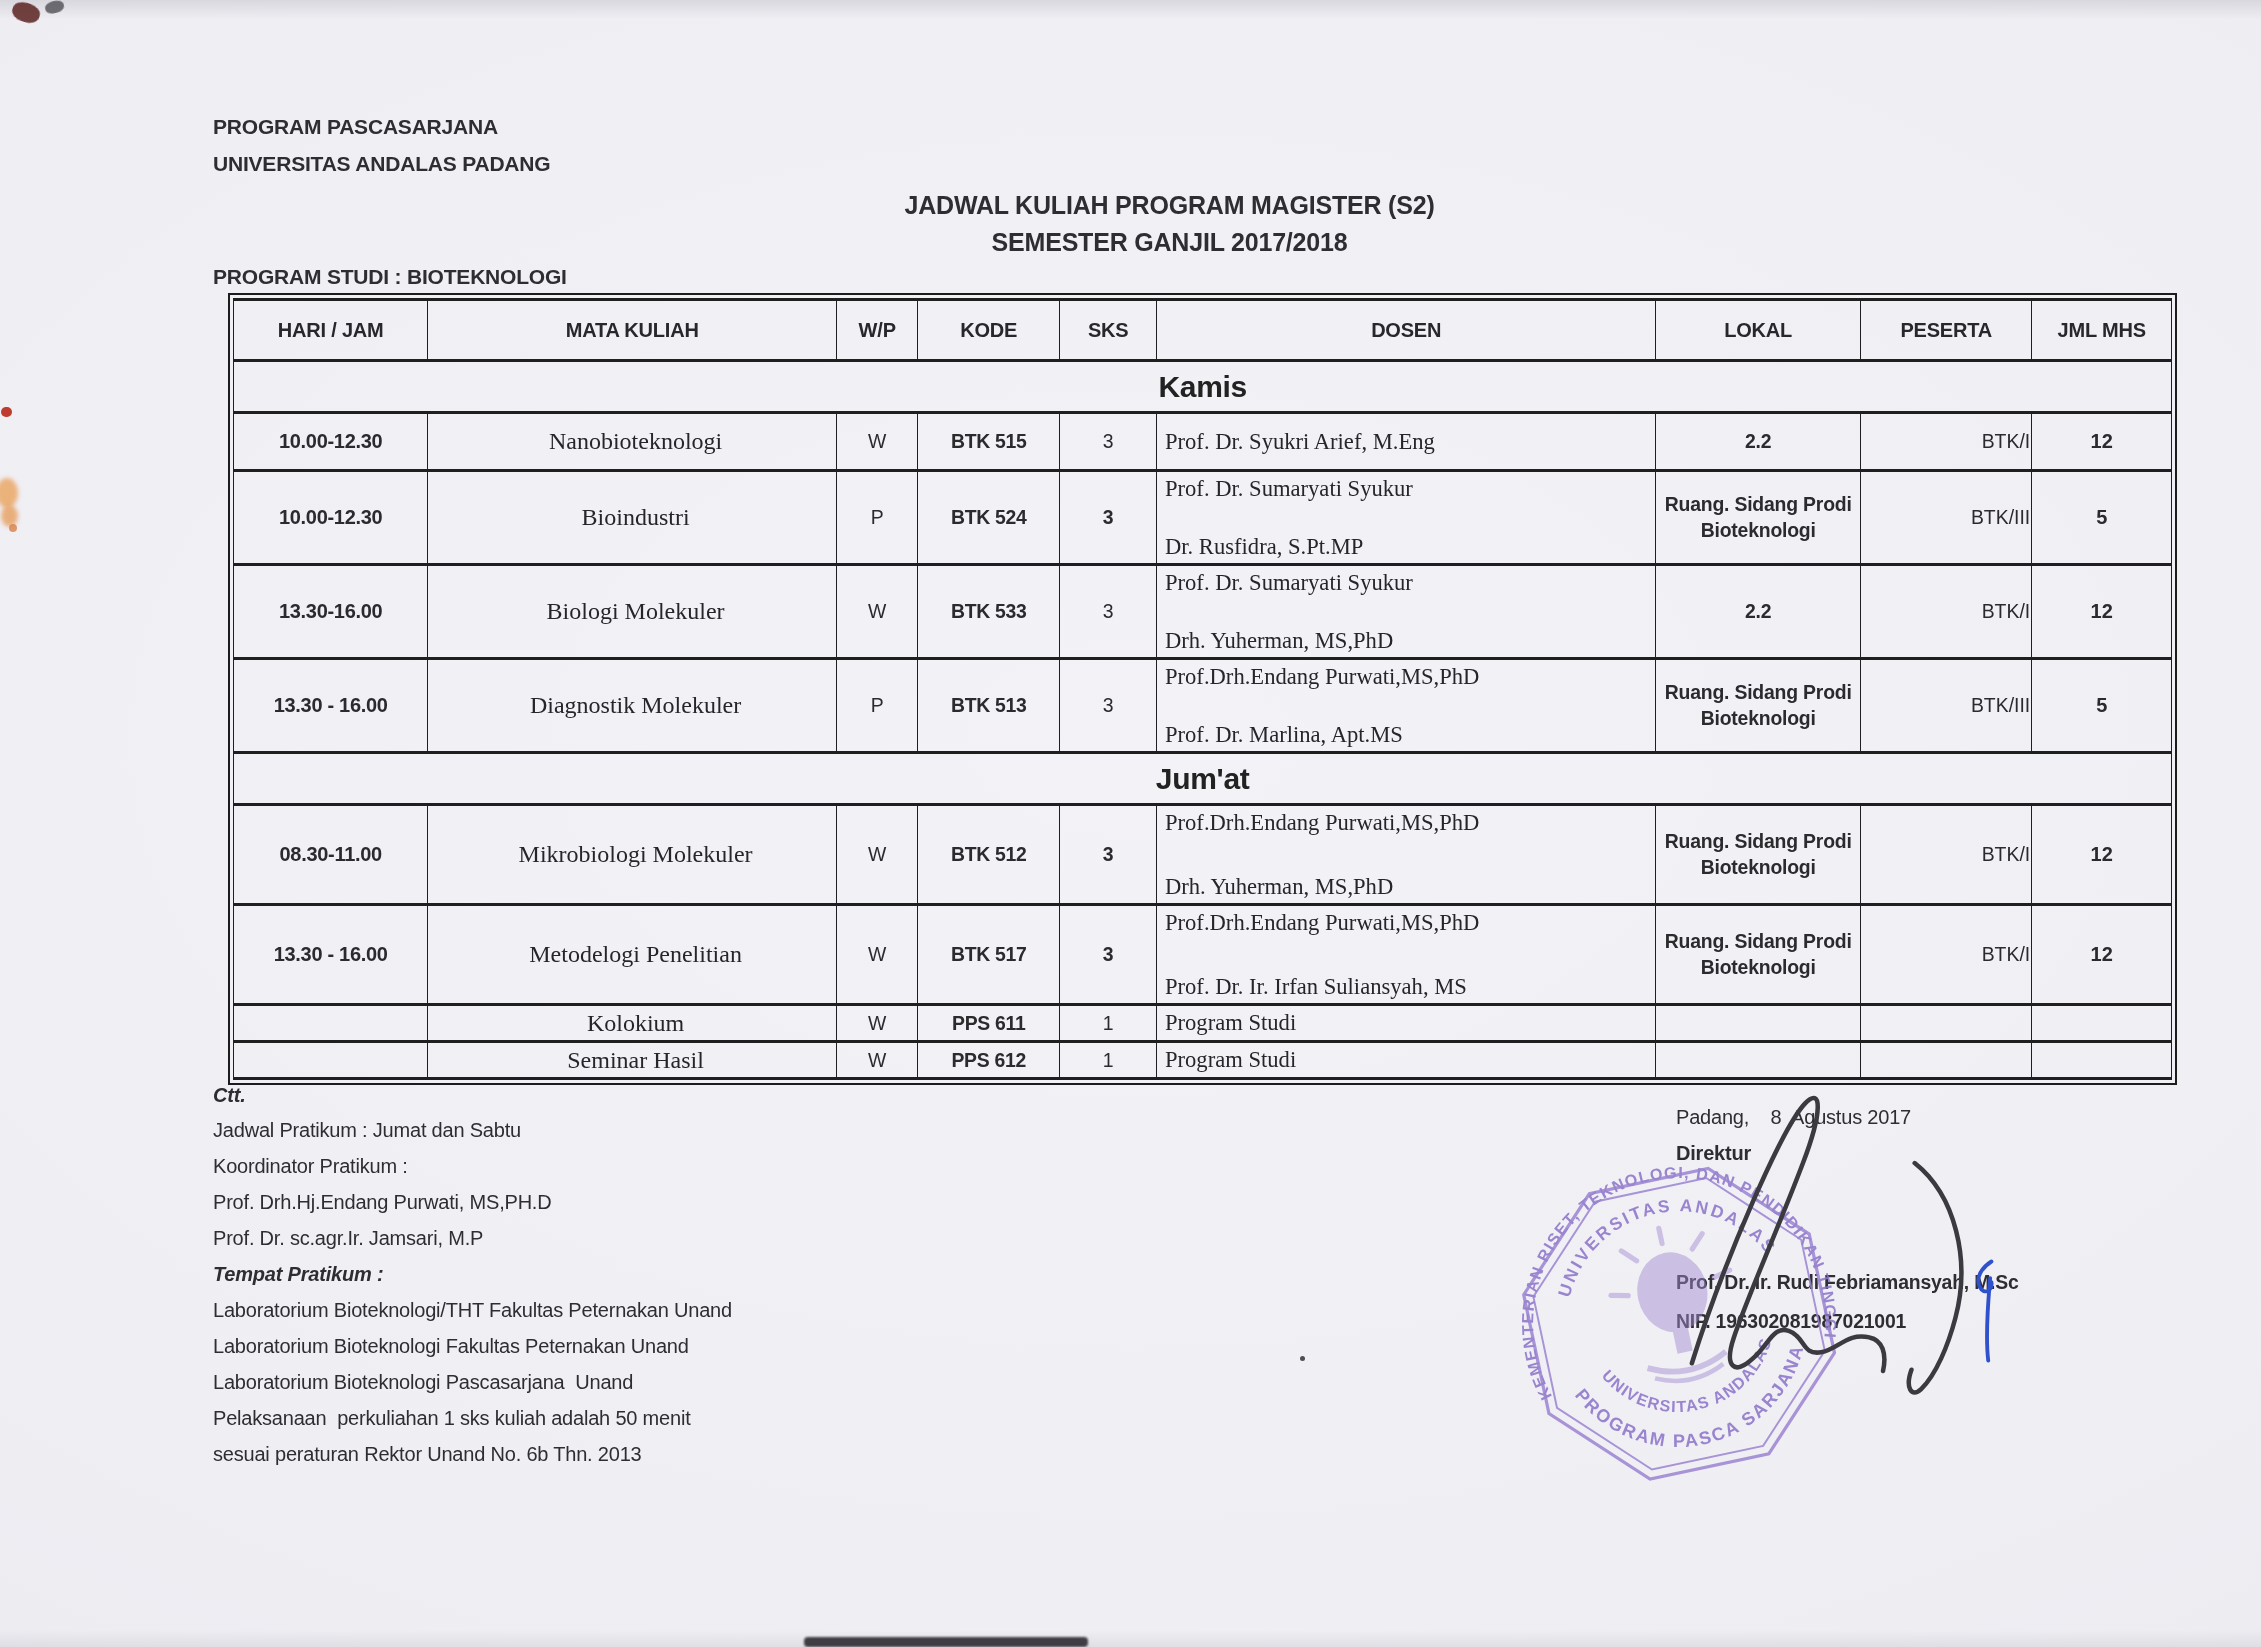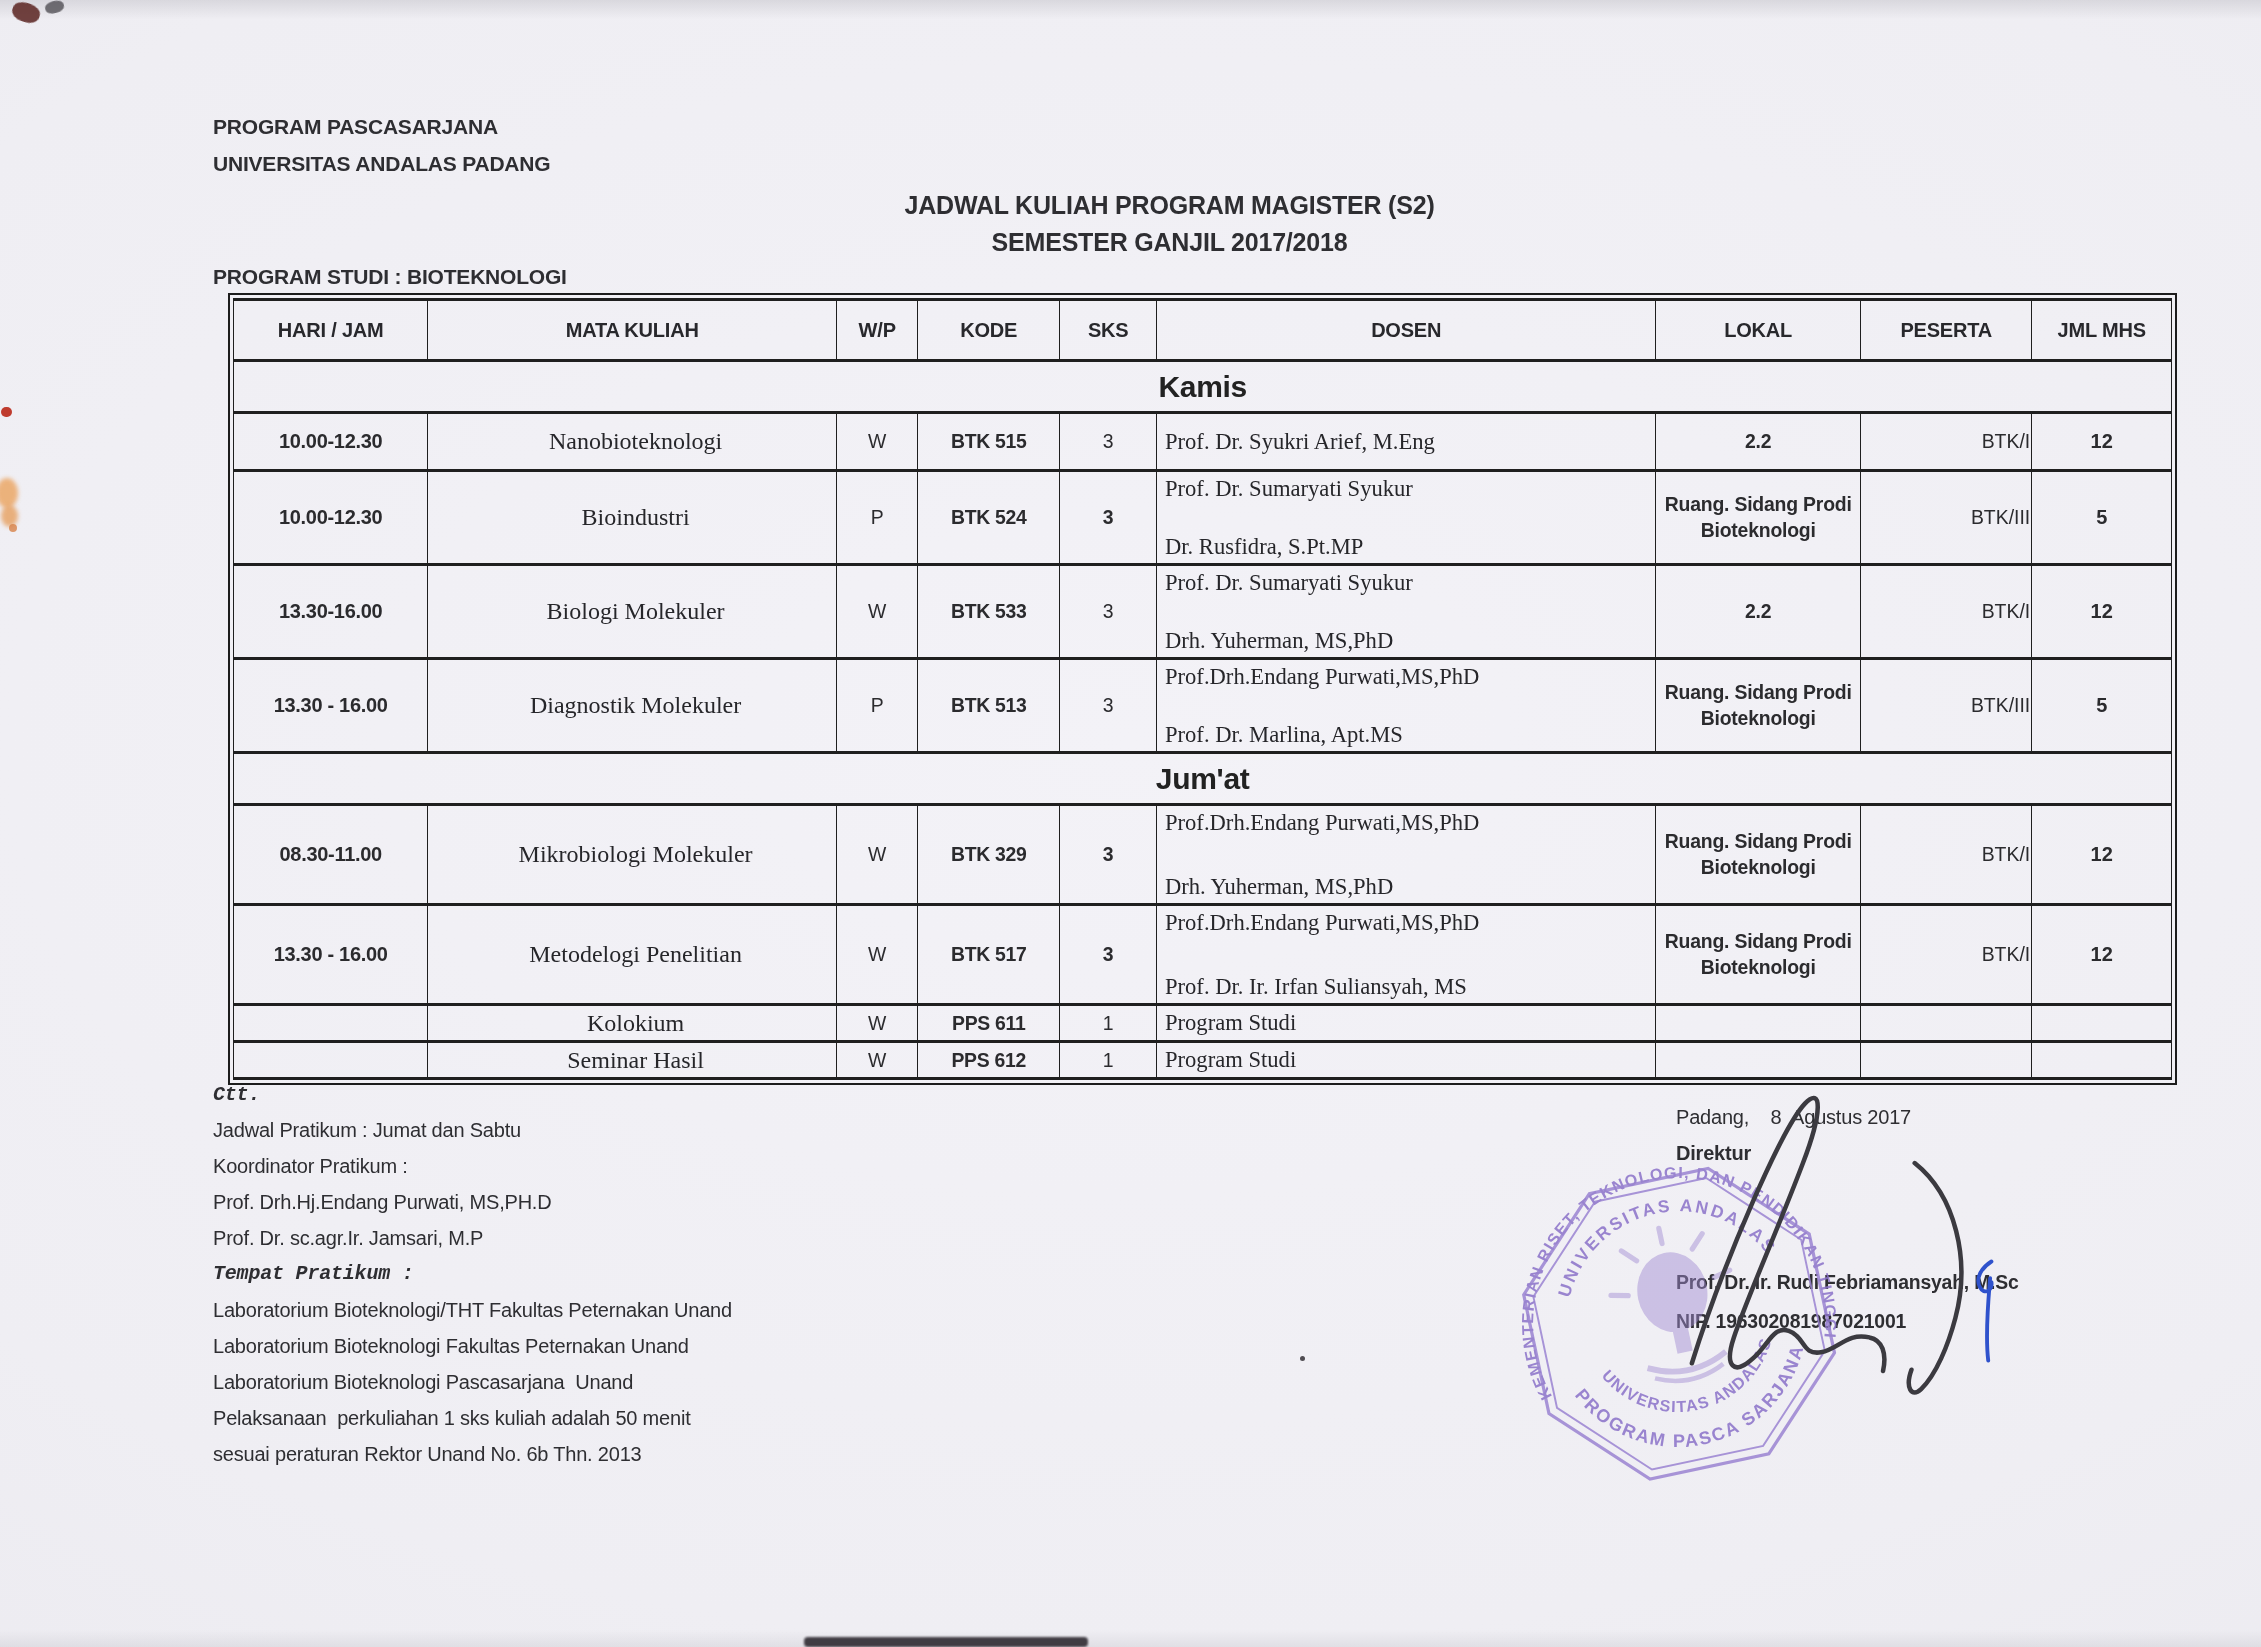--- a/index.html
+++ b/index.html
@@ -30,21 +30,21 @@
   .c-sks{font-size:19.4px;text-align:center;vertical-align:middle;}
   .c-dosen{font-family:"Liberation Serif",serif;font-size:22.6px;text-align:left;vertical-align:middle;padding-left:7.8px;color:#26262a;}
   .dosen2{display:flex;flex-direction:column;justify-content:space-between;align-items:flex-start;}
   .c-lokal{font-size:19.4px;font-weight:bold;text-align:center;vertical-align:middle;line-height:1.3;letter-spacing:-0.2px;padding:0 5.2px;}
   .c-peserta{font-size:19.4px;text-align:right;vertical-align:middle;}
   .c-jml{font-size:20px;font-weight:bold;text-align:center;vertical-align:middle;}
   .b{font-weight:bold;}
 
   
   .note-line{font-size:20px;line-height:36px;letter-spacing:-0.2px;color:#2e2e32;white-space:pre;}
-  .note-bi{font-weight:bold;font-style:italic;font-family:Liberation Mono, monospace;}
+  .note-bi{font-weight:bold;font-style:italic;}
 
   
   .sig-text{font-size:20px;letter-spacing:-0.2px;color:#2e2e32;white-space:pre;margin-left:48px;}
   .sig-bold{font-weight:bold;}
 
   
   .artifact{position:absolute;pointer-events:none;}
 </style>
 </head>
 <body>
@@ -151,21 +151,21 @@
       </tr>
 
       <tr class="rh-band">
         <td class="band" colspan="9">Jum'at</td>
       </tr>
 
       <tr class="rh-j">
         <td class="c-time">08.30-11.00</td>
         <td class="c-course">Mikrobiologi Molekuler</td>
         <td class="c-wp">W</td>
-        <td class="c-kode">BTK 329</td>
+        <td class="c-kode">BTK 512</td>
         <td class="c-sks b">3</td>
         <td class="c-dosen">
           <div class="dosen2" style="height:90px;">
             <span>Prof.Drh.Endang Purwati,MS,PhD</span>
             <span>Drh. Yuherman, MS,PhD</span>
           </div>
         </td>
         <td class="c-lokal">Ruang. Sidang Prodi Bioteknologi</td>
         <td class="c-peserta">BTK/I</td>
         <td class="c-jml">12</td>

